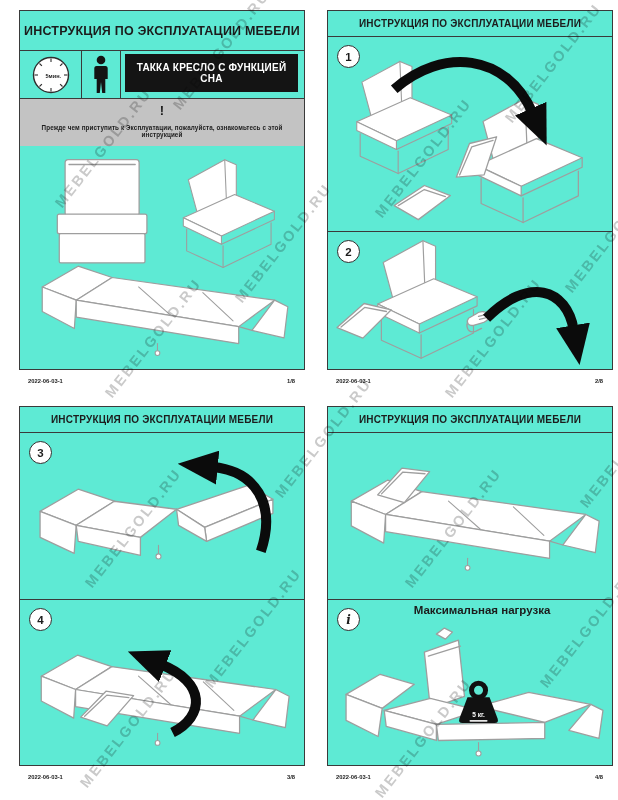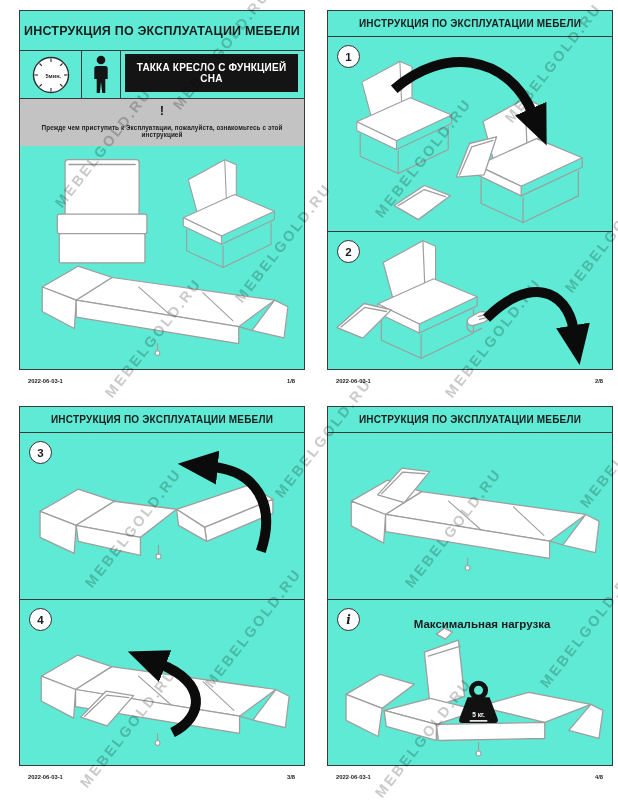--- a/index.html
+++ b/index.html
@@ -26,21 +26,21 @@
   .art svg.line{position:absolute;inset:0;width:100%;height:100%;}
   .panel{position:relative;overflow:hidden;}
   .panel-a{height:194px;flex:none;}
   .panel-b{flex:1;border-top:1.2px solid #3a3a3a;}
   .panel-c{height:166px;flex:none;}
   .panel-d{flex:1;border-top:1.2px solid #3a3a3a;}
   .step-badge{position:absolute;left:9px;top:8px;width:21px;height:21px;border:1.3px solid #2e2e2e;
               border-radius:50%;display:flex;align-items:center;justify-content:center;
               font-weight:600;font-size:11.5px;background:#fff;z-index:2;}
   .step-badge .it{font-family:"DejaVu Serif",serif;font-style:italic;font-size:12px;}
-  .maxload-title{position:absolute;left:30px;right:6px;top:18px;text-align:center;
+  .maxload-title{position:absolute;left:30px;right:6px;top:4px;text-align:center;
                  font-weight:700;font-size:11.5px;z-index:2;}
   .pfoot{display:flex;justify-content:space-between;margin-top:8px;padding:0 10px 0 9px;
          font-weight:700;font-size:5.8px;color:#222;}
   .wm-layer{position:absolute;inset:0;z-index:6;pointer-events:none;mix-blend-mode:multiply;}
   .wm{position:absolute;font-weight:700;font-size:14.5px;letter-spacing:2.4px;color:#cacaca;
       transform:rotate(-52deg);white-space:nowrap;}
   .wm:nth-of-type(1){left:148px;top:42px}.wm:nth-of-type(2){left:480px;top:55px}
   .wm:nth-of-type(3){left:30px;top:140px}.wm:nth-of-type(4){left:350px;top:150px}
   .wm:nth-of-type(5){left:210px;top:235px}.wm:nth-of-type(6){left:540px;top:225px}
   .wm:nth-of-type(7){left:80px;top:330px}.wm:nth-of-type(8){left:420px;top:330px}

